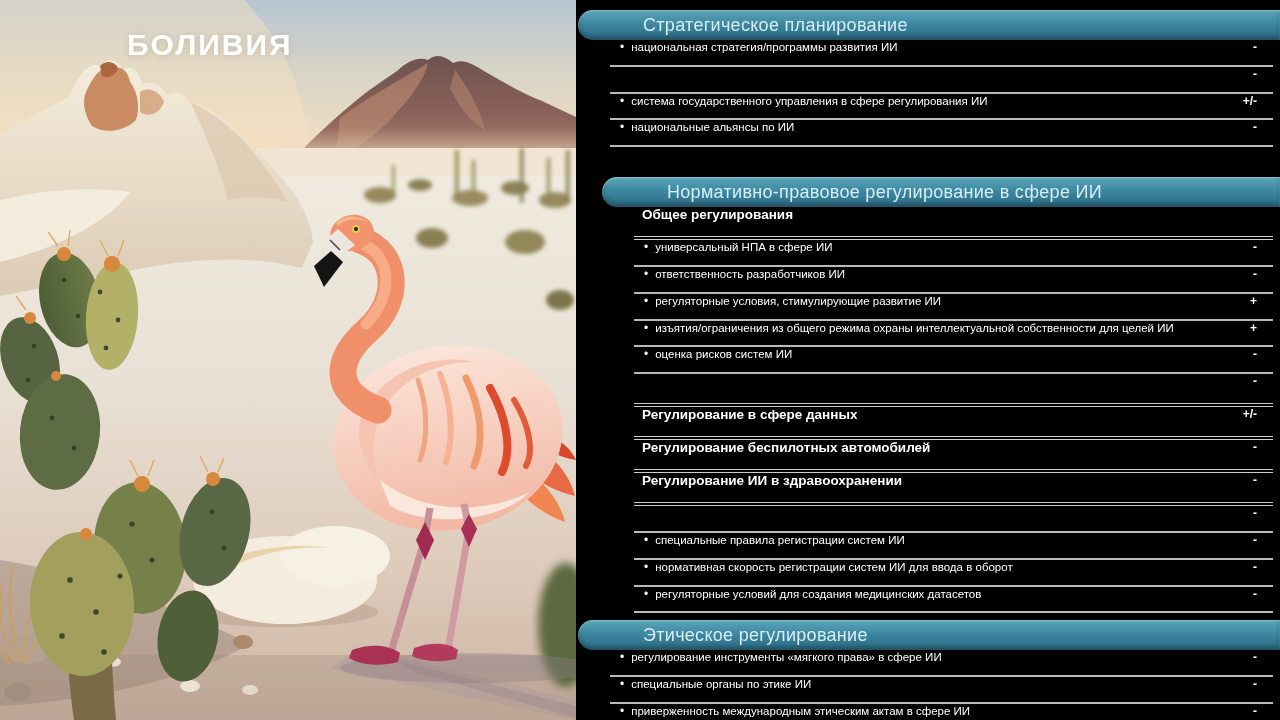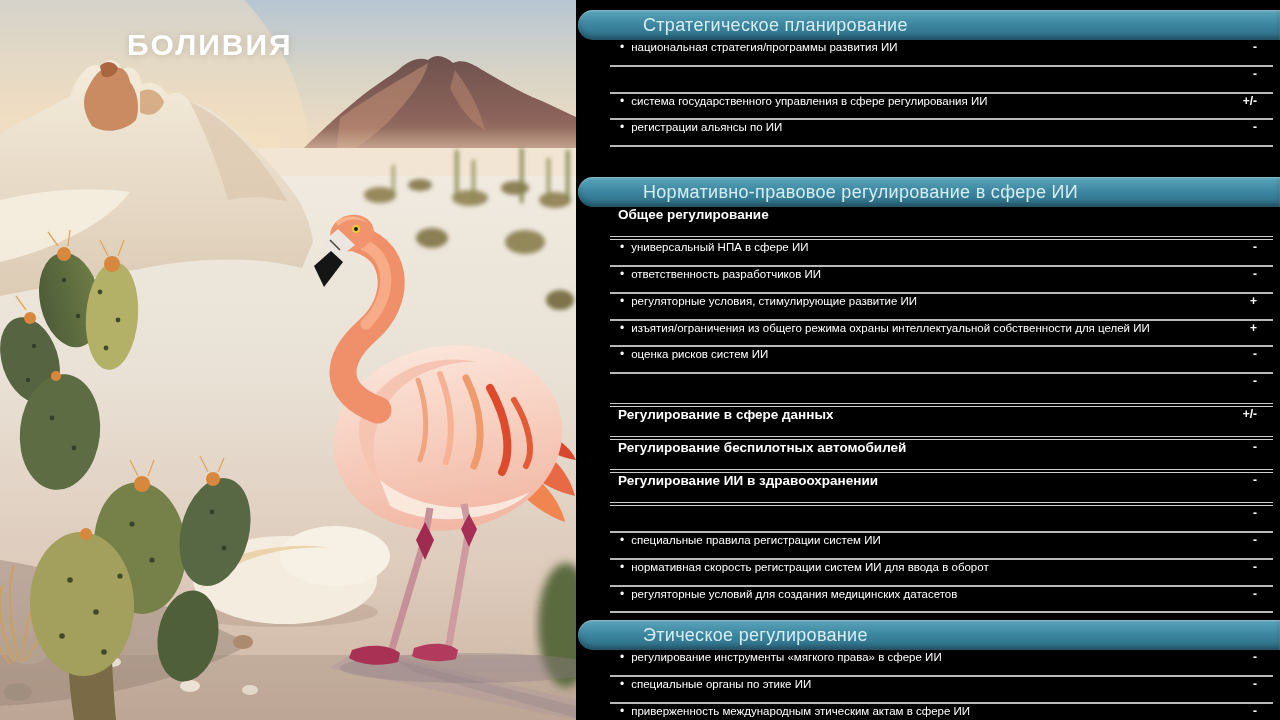--- a/index.html
+++ b/index.html
@@ -16,21 +16,21 @@
     position:absolute;left:108px;top:28px;
     color:#ffffff;font-size:30px;font-weight:700;letter-spacing:2px;
     text-shadow:0 1px 6px rgba(120,100,80,.25);
     margin-left:19px;
   }
   
   .panel{position:relative;width:704px;height:720px;background:#000;flex:0 0 704px;
     display:flex;flex-direction:column;}
   .section{display:flex;flex-direction:column;}
   .section:nth-child(1){margin-top:10px;}
-  .section:nth-child(2){margin-top:30px;}
+  .section:nth-child(2){margin-top:30px;padding-left:24px;}
   .section:nth-child(3){margin-top:7px;}
   .section:nth-child(4){margin-top:9px;}
   .section-header{
     height:30px;margin-left:2px;
     border-radius:16px 0 0 16px;
     background:linear-gradient(180deg,#5ba6bb 0%,#3d86a0 48%,#2b6a82 100%);
     box-shadow:inset 0 1px 2px rgba(255,255,255,.35), inset 0 -3px 5px rgba(0,0,0,.28);
     display:flex;align-items:center;
     padding-left:65px;
     color:#d6eef6;font-size:18px;letter-spacing:.3px;
@@ -292,34 +292,34 @@
   <div class="row bullet">
     <span class="value">-</span>
   </div>
 
   <div class="row bullet">
     <span class="label">система государственного управления в сфере регулирования ИИ</span>
     <span class="value">+/-</span>
   </div>
 
   <div class="row bullet">
-    <span class="label">регистрации альянсы по ИИ</span>
+    <span class="label">национальные альянсы по ИИ</span>
     <span class="value">-</span>
   </div>
 </div>
   </section>
 
   <section class="section">
     <div class="section-header">
       <span class="section-title">Нормативно-правовое регулирование в сфере ИИ</span>
 
     </div>
     <div class="rows">
   <div class="row subheader">
-    <span class="label">Общее регулирование</span>
+    <span class="label">Общее регулирования</span>
     <span class="value"></span>
   </div>
 
   <div class="row bullet">
     <span class="label">универсальный НПА в сфере ИИ</span>
     <span class="value">-</span>
   </div>
 
   <div class="row bullet">
     <span class="label">ответственность разработчиков ИИ</span>

